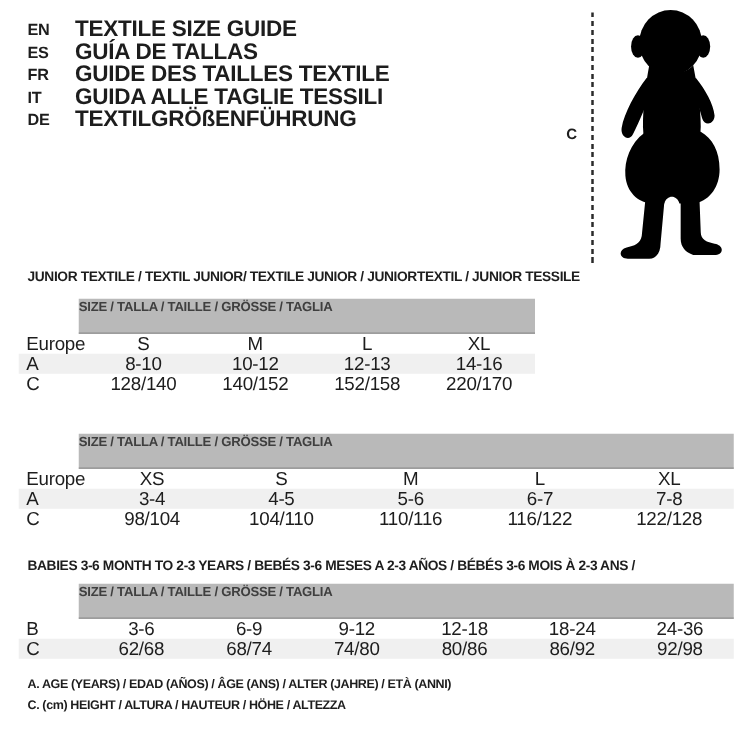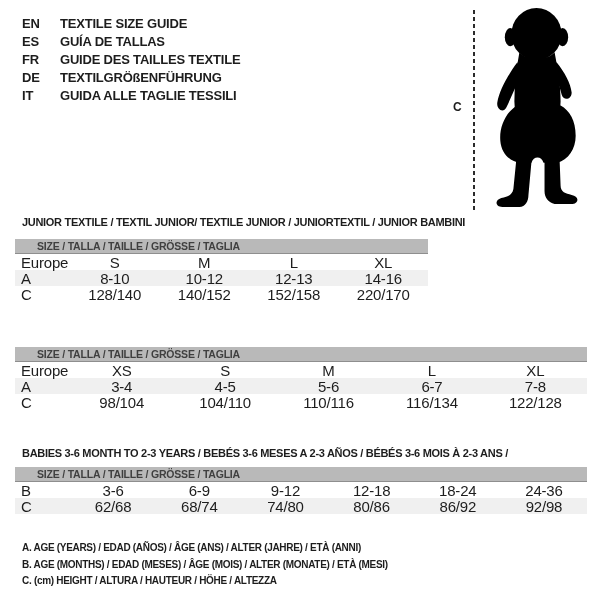--- a/index.html
+++ b/index.html
@@ -11,21 +11,21 @@
     font-family: "Liberation Sans", sans-serif;
     color: #1d1d1d;
     overflow: hidden;
     border-radius: 13px;
   }
 
   
   .lang-list { position: absolute; left: 22px; top: 14px; }
   .lang-row { display: flex; height: 18px; align-items: center; }
   .lang-code { width: 38px; font-size: 13px; font-weight: 700; letter-spacing: -0.2px; }
-  .lang-title { font-size: 13px; font-weight: 700; letter-spacing: -0.2px; white-space: nowrap; text-align: center; }
+  .lang-title { font-size: 18px; font-weight: 700; letter-spacing: -0.2px; white-space: nowrap; text-align: center; }
 
   
   .figure { position: absolute; left: 440px; top: 0; width: 160px; height: 220px; }
   .measure-line {
     position: absolute; left: 33px; top: 10px; width: 2px; height: 202px;
     background: repeating-linear-gradient(to bottom, #2b2b2b 0 4px, transparent 4px 7px);
   }
   .measure-label {
     position: absolute; left: 13px; top: 100px; font-size: 12px; font-weight: 700;
   }
@@ -38,25 +38,25 @@
     white-space: nowrap; line-height: 16px;
   }
   .h-sub { font-size: 7.5px; vertical-align: -2px; }
 
   
   .size-table { position: absolute; left: 15px; }
   .t-junior   { top: 239px; width: 413px; }
   .t-children { top: 347px; width: 572px; }
   .t-babies   { top: 467px; width: 572px; }
   .size-bar {
-    height: 15px; line-height: 14px;
+    height: 28px; line-height: 14px;
     background: #b9b9b9; color: #3f3f3f;
     border-bottom: 1px solid #8e8e8e;
     font-size: 10.5px; font-weight: 700; letter-spacing: -0.2px;
-    padding-left: 22px; white-space: nowrap; overflow: hidden;
+    padding-left: 0; white-space: nowrap; overflow: hidden; margin-left: 48px;
   }
   .t-row { display: flex; height: 16px; align-items: center; font-size: 15px; letter-spacing: -0.2px; }
   .t-row.shaded { background: #f0f0f0; }
   .row-label { width: 55px; padding-left: 6px; text-align: left; }
   .cell { flex: 1 1 0; text-align: center; }
 
   
   .footnotes { position: absolute; left: 22px; top: 540px; }
   .footnote {
     font-size: 10px; font-weight: 700; letter-spacing: -0.3px;
@@ -75,26 +75,26 @@
     </div>
     <div class="lang-row">
       <span class="lang-code">ES</span>
       <span class="lang-title">GUÍA DE TALLAS</span>
     </div>
     <div class="lang-row">
       <span class="lang-code">FR</span>
       <span class="lang-title">GUIDE DES TAILLES TEXTILE</span>
     </div>
     <div class="lang-row">
+      <span class="lang-code">IT</span>
+      <span class="lang-title">GUIDA ALLE TAGLIE TESSILI</span>
+    </div>
+    <div class="lang-row">
       <span class="lang-code">DE</span>
       <span class="lang-title">TEXTILGRÖßENFÜHRUNG</span>
-    </div>
-    <div class="lang-row">
-      <span class="lang-code">IT</span>
-      <span class="lang-title">GUIDA ALLE TAGLIE TESSILI</span>
     </div>
   </div>
 
   <div class="figure">
     <div class="measure-line"></div>
     <div class="measure-label">C</div>
     <svg class="silhouette" viewBox="0 0 105 205" xmlns="http://www.w3.org/2000/svg">
       <g fill="#000000">
         <ellipse cx="50" cy="28" rx="25" ry="26"></ellipse>
         <ellipse cx="24" cy="31" rx="5.5" ry="9"></ellipse>
@@ -102,21 +102,21 @@
         <path d="M33,46 C30,62 28,78 28,95 L29,112 L73,112 L74,95 C74,78 71,62 68,46 C60,55 41,55 33,46 Z"></path>
         <path d="M31,56 C22,68 13,84 11,96 C10,103 17,107 20,101 C25,91 30,78 35,68 Z"></path>
         <path d="M70,56 C78,66 84,77 85,86 C85,93 77,95 75,88 C73,79 68,68 65,62 Z"></path>
         <path d="M29,100 C18,108 13,122 14,134 C15,147 24,155 34,156 L45,156 C47,149 55,149 57,156 L70,156 C82,153 89,142 89,129 C89,114 83,104 74,99 Z"></path>
         <path d="M30,152 L27,182 C26,188 21,190 15,191 C8,193 9,200 16,200 L33,200 C39,200 42,194 42,188 L45,155 Z"></path>
         <path d="M58,155 L58,184 C58,191 62,195 68,197 L86,197 C93,196 92,189 85,188 C79,187 74,185 74,179 L73,153 Z"></path>
       </g>
     </svg>
   </div>
 
-  <div class="heading" style="top:214px">JUNIOR TEXTILE / TEXTIL JUNIOR/ TEXTILE JUNIOR / JUNIORTEXTIL / JUNIOR BAMBINI</div>
+  <div class="heading" style="top:214px">JUNIOR TEXTILE / TEXTIL JUNIOR/ TEXTILE JUNIOR / JUNIORTEXTIL / JUNIOR TESSILE</div>
   <div class="size-table t-junior">
     <div class="size-bar">SIZE / TALLA / TAILLE / GRÖSSE / TAGLIA</div>
     <div class="t-row">
       <span class="row-label">Europe</span>
       <span class="cell">S</span>
       <span class="cell">M</span>
       <span class="cell">L</span>
       <span class="cell">XL</span>
     </div>
     <div class="t-row shaded">
@@ -151,21 +151,21 @@
       <span class="cell">4-5</span>
       <span class="cell">5-6</span>
       <span class="cell">6-7</span>
       <span class="cell">7-8</span>
     </div>
     <div class="t-row">
       <span class="row-label">C</span>
       <span class="cell">98/104</span>
       <span class="cell">104/110</span>
       <span class="cell">110/116</span>
-      <span class="cell">116/134</span>
+      <span class="cell">116/122</span>
       <span class="cell">122/128</span>
     </div>
   </div>
 
   <div class="heading" style="top:445px">BABIES 3-6 MONTH TO 2-3 YEARS / BEBÉS 3-6 MESES A 2-3 AÑOS / BÉBÉS 3-6 MOIS À 2-3 ANS /</div>
   <div class="size-table t-babies">
     <div class="size-bar">SIZE / TALLA / TAILLE / GRÖSSE / TAGLIA</div>
     <div class="t-row">
       <span class="row-label">B</span>
       <span class="cell">3-6</span>
@@ -181,17 +181,16 @@
       <span class="cell">68/74</span>
       <span class="cell">74/80</span>
       <span class="cell">80/86</span>
       <span class="cell">86/92</span>
       <span class="cell">92/98</span>
     </div>
   </div>
 
   <div class="footnotes">
     <div class="footnote">A. AGE (YEARS) / EDAD (AÑOS) / ÂGE (ANS) / ALTER (JAHRE) / ETÀ (ANNI)</div>
-    <div class="footnote">B. AGE (MONTHS) / EDAD (MESES) / ÂGE (MOIS) / ALTER (MONATE) / ETÀ (MESI)</div>
     <div class="footnote">C. (cm) HEIGHT / ALTURA / HAUTEUR / HÖHE / ALTEZZA</div>
   </div>
 
 </div>
 
 </body></html>

